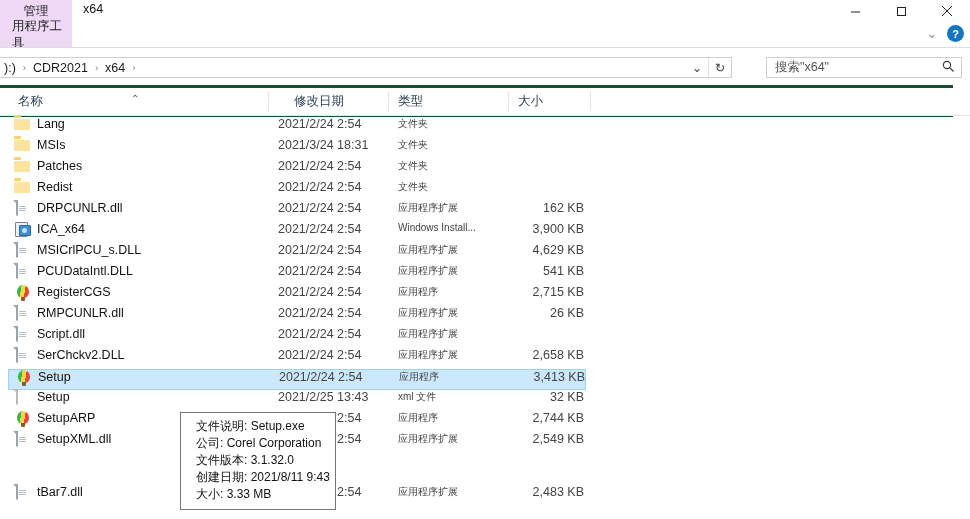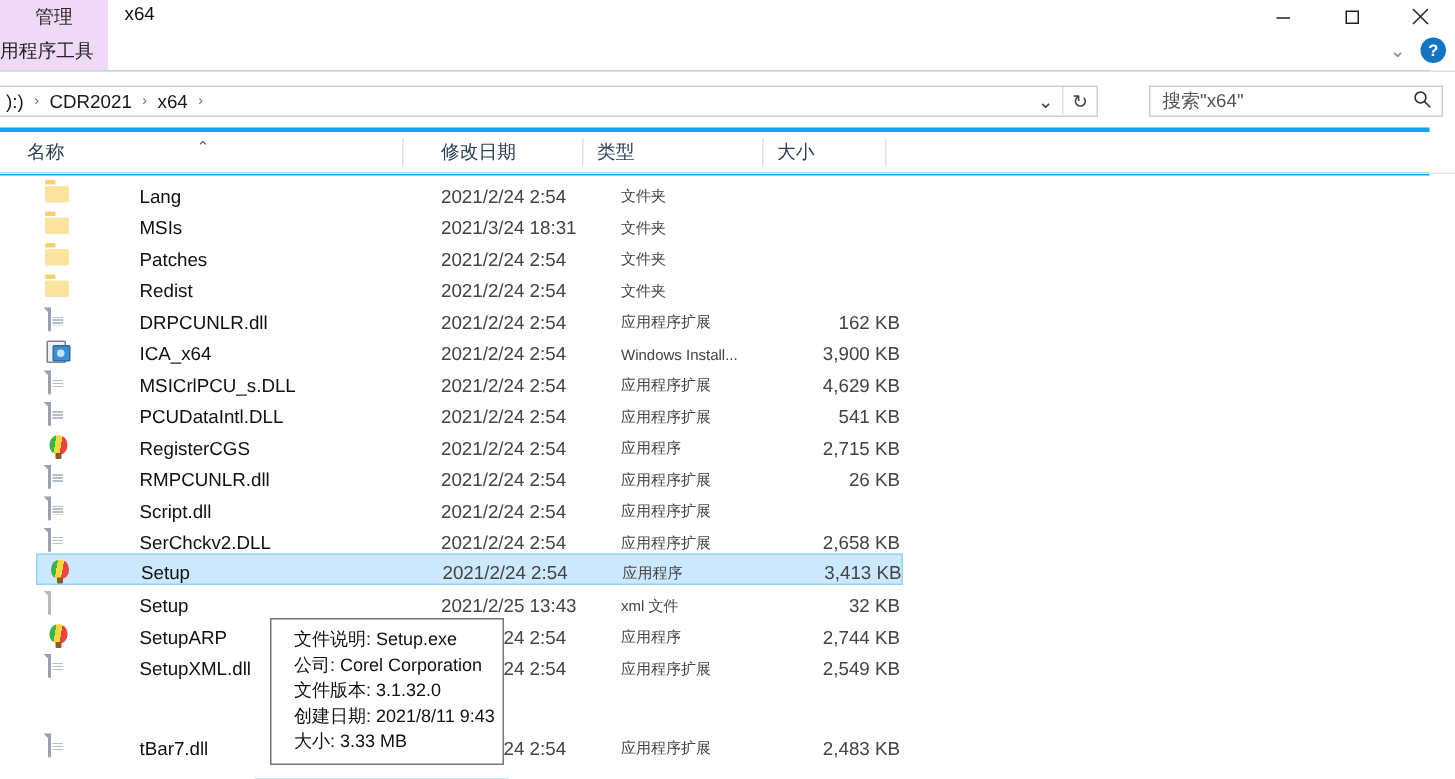--- a/index.html
+++ b/index.html
@@ -3,40 +3,40 @@
 <meta charset="utf-8">
 <style>
   html,body{margin:0;padding:0;}
   body{
     width:970px;height:519px;overflow:hidden;
     background:#ffffff;
     font-family:"Liberation Sans","DejaVu Sans",sans-serif;
     font-size:12.5px;color:#1a1a1a;
     -webkit-font-smoothing:antialiased;
   }
-  .win{position:relative;width:953px;height:519px;background:#0ea5e9;}
+  .win{position:relative;width:953px;height:519px;background:#14532d;}
 
   
   .titlebar{position:absolute;left:0;top:0;width:970px;height:22px;background:#fff;}
   .ctx-tab{
     position:absolute;left:0;top:0;width:72px;height:22px;
     background:#f0d8f7;color:#2b2b2b;font-size:12.5px;
     display:flex;align-items:center;justify-content:center;
   }
   .win-title{position:absolute;left:83px;top:2px;font-size:12.5px;color:#111;}
   .wbtns{position:absolute;right:0;top:0;height:22px;display:flex;}
   .wbtn{width:46px;height:22px;display:flex;align-items:center;justify-content:center;color:#222;}
   .wbtn svg{display:block;}
 
   
   .tabrow{position:absolute;left:0;top:22px;width:970px;height:25px;background:#fff;}
   .ctx-sub{
     position:absolute;left:0;top:0;width:72px;height:25px;
     background:#f0d8f7;color:#222;font-size:12.5px;
-    display:flex;align-items:center;justify-content:flex-start;padding-left:0px;
+    display:flex;align-items:center;justify-content:flex-start;padding-left:12px;
     box-sizing:border-box;
   }
   .ctx-sub span{padding-left:0px;}
   .tabrow-right{position:absolute;right:6px;top:3px;display:flex;align-items:center;gap:10px;}
   .chev{color:#8a8a8a;}
   .helpbtn{
     width:17px;height:17px;border-radius:50%;background:#1675c0;color:#fff;
     font-size:11px;font-weight:bold;display:flex;align-items:center;justify-content:center;
   }
   .ribbon-sep{position:absolute;left:0;top:47px;width:970px;height:1px;background:#dedede;}
@@ -67,21 +67,21 @@
   .colhead .cell{
     position:absolute;top:0;height:27px;display:flex;align-items:center;
     font-size:12.5px;color:#2a3f54;box-sizing:border-box;padding-left:10px;
   }
   .colsep{position:absolute;top:4px;width:1px;height:19px;background:#e2e2e2;}
   .sortcaret{position:absolute;left:131px;top:5px;color:#5a5a5a;font-size:10px;}
   .colhead-line{position:absolute;left:0;top:115px;width:970px;height:1px;background:#e8e8e8;}
 
   
   .list{position:absolute;left:0;top:117px;width:970px;height:402px;background:#fff;}
-  .row{position:absolute;left:24px;width:578px;height:21px;display:flex;align-items:flex-end;gap:40px;}
+  .row{position:absolute;left:8px;width:578px;height:21px;display:flex;align-items:flex-start;}
   .row.sel{background:#cce8ff;border:1px solid #99d1ff;box-sizing:border-box;}
   .icon{width:16px;height:16px;margin-left:6px;margin-right:7px;flex:0 0 16px;position:relative;}
   .nm{font-size:12.5px;color:#111;white-space:nowrap;}
   .dt{position:absolute;left:270px;font-size:12.5px;color:#444;white-space:nowrap;}
   .ty{position:absolute;left:390px;font-size:10px;color:#444;white-space:nowrap;}
   .sz{position:absolute;left:398px;width:178px;text-align:right;font-size:12.5px;color:#444;white-space:nowrap;}
 
   
   .ic-folder{width:16px;height:13px;margin-top:2px;background:#fbd170;border-radius:1px;position:relative;}
   .ic-folder:before{content:"";position:absolute;left:0;top:-2px;width:7px;height:3px;background:#fbd170;border-radius:1px 1px 0 0;}

